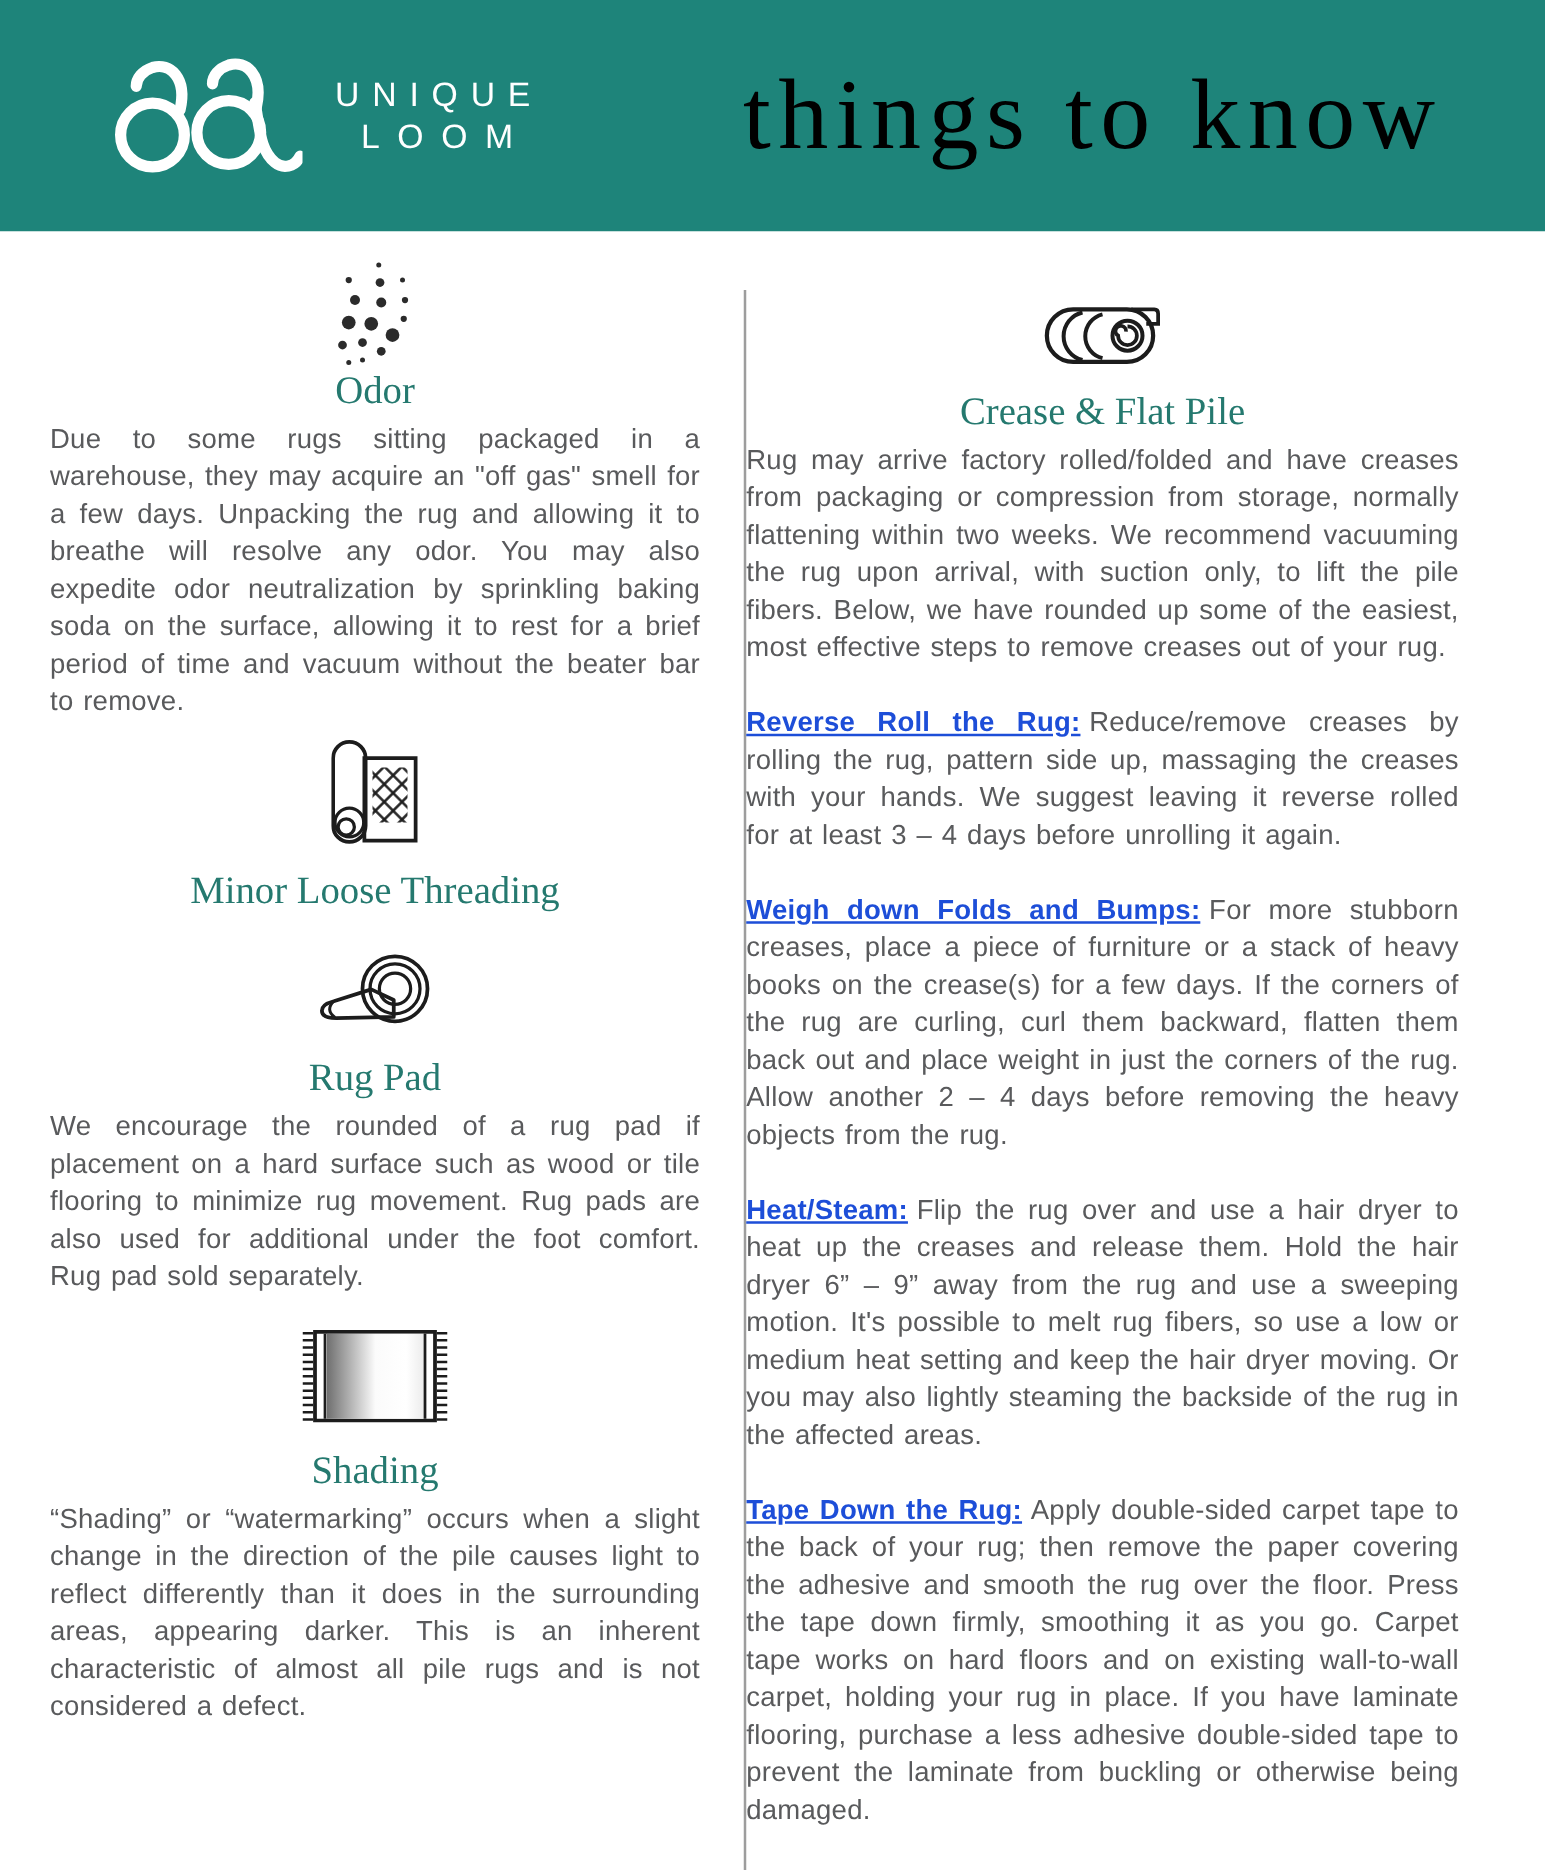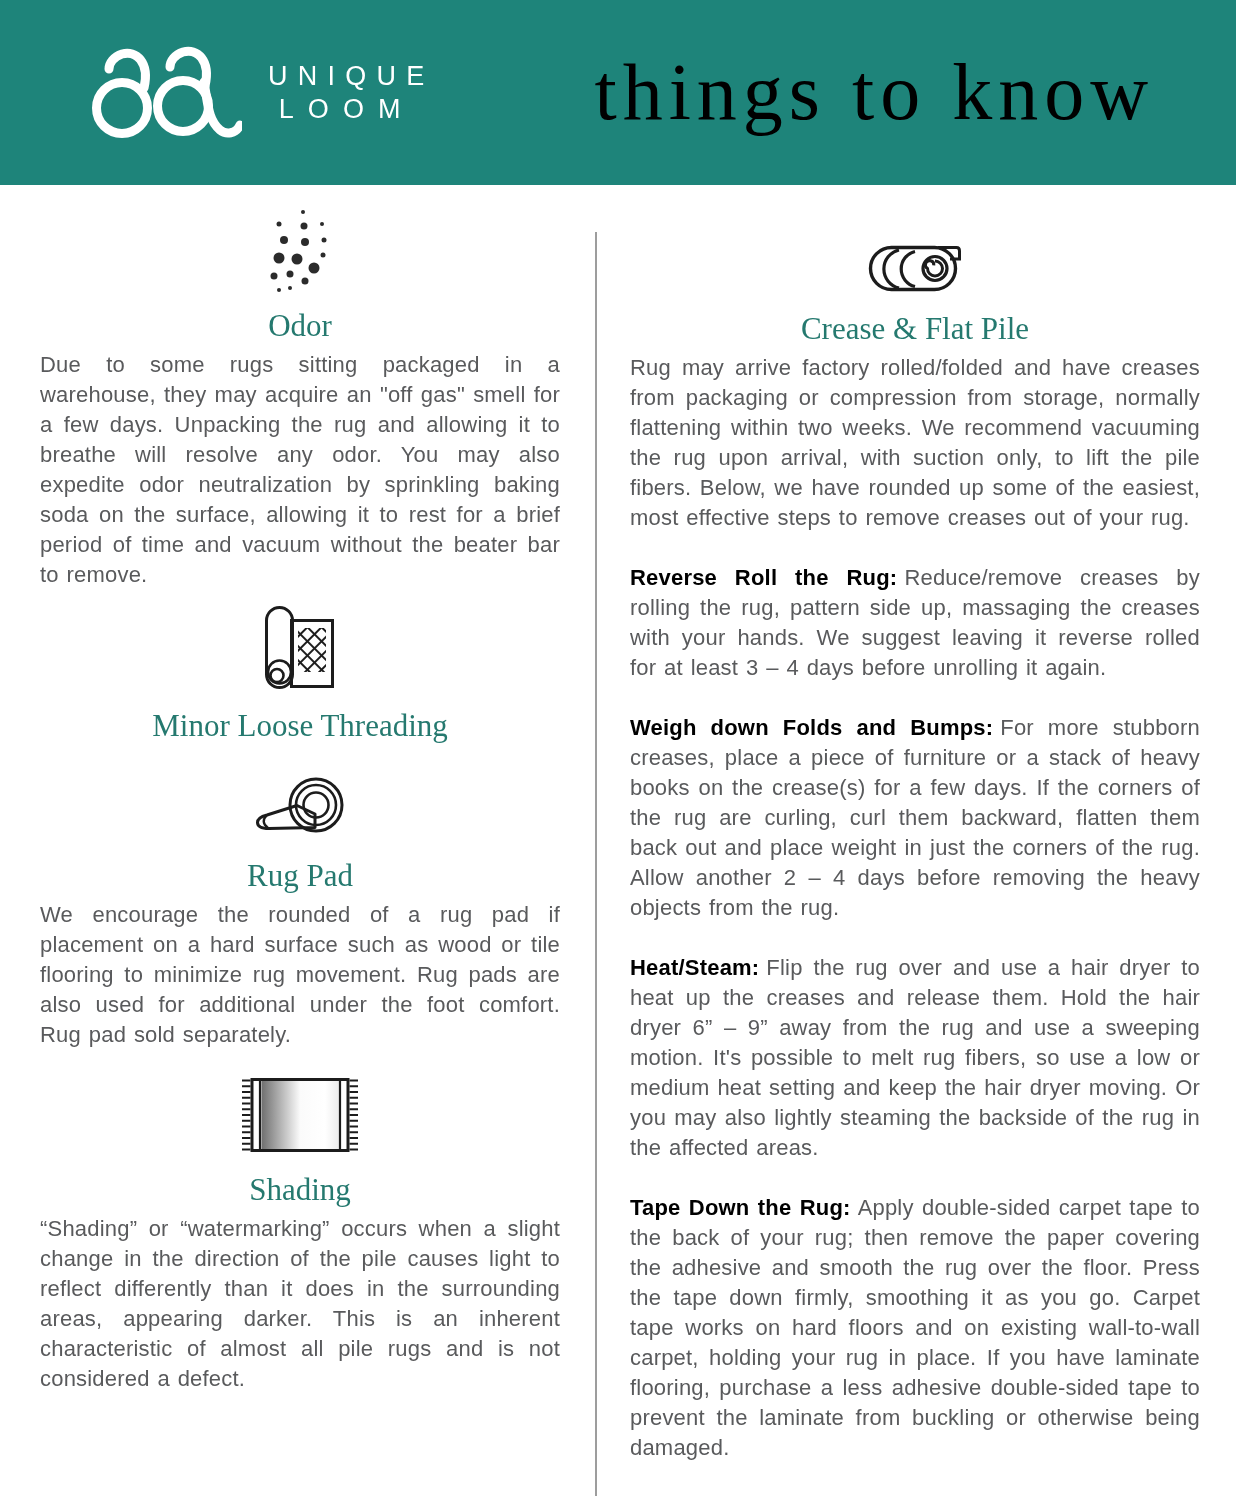--- a/index.html
+++ b/index.html
@@ -8,49 +8,49 @@
     font-family:"Liberation Sans", sans-serif;position:relative;
   }
   
   .header{
     height:185px;background:#1e847a;display:flex;align-items:center;
   }
   .logo-wrap{margin-left:90px;display:flex;align-items:center;}
   .logo-svg{display:block;}
   .brand-text{color:#ffffff;margin-left:26px;line-height:1.22;}
   .brand-line1{font-size:27px;letter-spacing:0.38em;display:block;}
-  .brand-line2{font-size:27px;letter-spacing:0.52em;display:block;text-align:left;text-indent:0.4em;}
+  .brand-line2{font-size:27px;letter-spacing:0.52em;display:block;text-align:center;text-indent:0.4em;}
   .page-title{
     margin-left:auto;margin-right:82px;color:#000000;
     font-family:"Liberation Serif", serif;font-size:80px;letter-spacing:6px;
     font-weight:400;white-space:nowrap;
   }
   
   .content{display:flex;height:1315px;}
   .col-left{width:520px;margin-left:40px;}
   .divider{width:2px;background:#9d9d9d;margin-left:35px;margin-top:47px;}
-  .col-right{width:570px;margin-left:33px;}
+  .col-right{width:570px;}
   .icon-wrap{display:flex;justify-content:center;}
   .section-heading{
     font-family:"Liberation Serif", serif;font-size:31px;line-height:36px;
     color:#25796f;text-align:center;margin:0;font-weight:400;
   }
   .body-text{
     font-size:22px;line-height:30px;color:#595a5c;text-align:justify;
     margin:6px 0 0 0;letter-spacing:0.2px;word-spacing:1.5px;
   }
   .tip{margin:30px 0 0 0;}
-  .tip-label{font-weight:bold;color:#000000;margin-right:7px;}
+  .tip-label{font-weight:bold;color:#1d4ed8;margin-right:7px;text-decoration:underline;}
   
   .s1-icon{padding-top:24px;}
   .s2-icon{padding-top:14px;margin-top:0;}
   .s2-icon{padding-top:16px;}
   .s3-icon{padding-top:32px;}
   .s4-icon{padding-top:28px;}
-  .s1-h{margin-top:14px;}
+  .s1-h{}
   .s2-h{margin-top:18px;}
   .s3-h{margin-top:24px;}
   .s4-h{margin-top:20px;}
   .r-icon{padding-top:60px;}
   .r-h{margin-top:18px;}
   svg .ln{stroke:#1c1c1c;fill:none;}
 </style>
 </head>
 <body>
 

